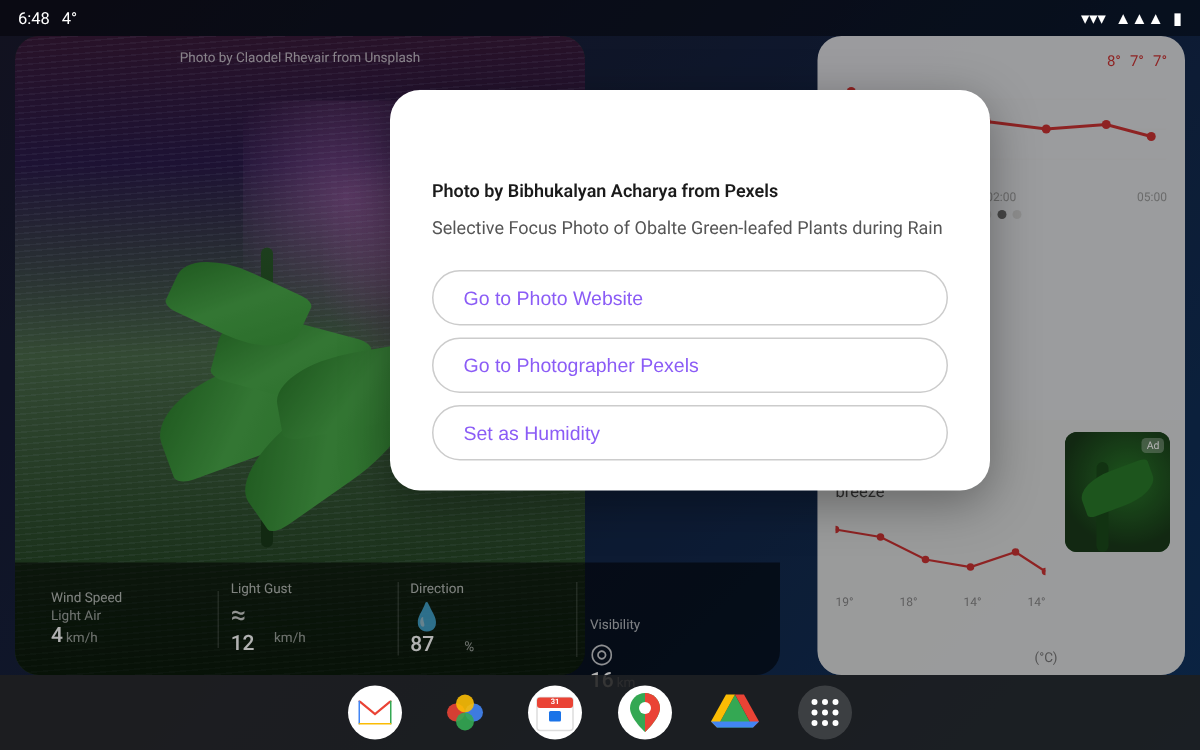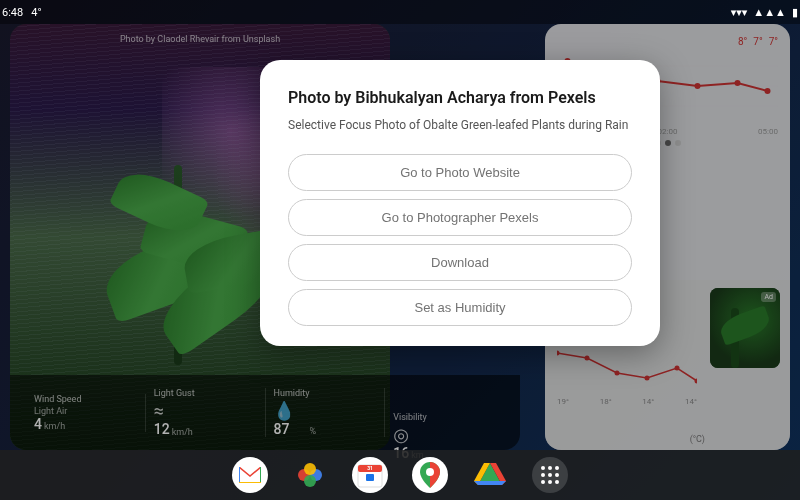--- a/index.html
+++ b/index.html
@@ -23,21 +23,21 @@
     .status-bar {
       position: absolute;
       top: 0;
       left: 0;
       right: 0;
       height: 24px;
       background: rgba(0,0,0,0.4);
       display: flex;
       align-items: center;
       justify-content: space-between;
-      padding: 0 2px;
+      padding: 0 12px;
       z-index: 100;
       color: white;
       font-size: 11px;
     }
     .status-left { display: flex; gap: 8px; align-items: center; }
     .status-right { display: flex; gap: 6px; align-items: center; }
 
     
     .plant-image {
       position: absolute;
@@ -251,46 +251,47 @@
       top: 60px;
       left: 260px;
       width: 400px;
       background: white;
       border-radius: 20px;
       padding: 28px 28px 20px;
       box-shadow: 0 8px 32px rgba(0,0,0,0.35);
       z-index: 60;
     }
     .modal-title {
-      font-size: 16px;
+      font-size: 12px;
       font-weight: 600;
       color: #1a1a1a;
       margin-bottom: 8px;
       line-height: 1.3;
+      margin-top: 32px;
     }
     .modal-description {
       font-size: 12px;
       color: #555;
       margin-bottom: 20px;
       line-height: 1.4;
     }
     .modal-buttons {
       display: flex;
       flex-direction: column;
       gap: 8px;
     }
     .modal-btn {
       border: 1.5px solid #ccc;
       background: white;
       border-radius: 24px;
       padding: 10px 20px;
       font-size: 13px;
-      color: #737373;
+      color: #8b5cf6;
       cursor: pointer;
-      text-align: center;
+      text-align: left;
       transition: background 0.15s;
     }
 
     
     .taskbar {
       position: absolute;
       bottom: 0;
       left: 0;
       right: 0;
       height: 50px;
@@ -379,28 +380,28 @@
     <div style="display:flex;align-items:baseline;gap:2px;">
       <span class="stat-value">4</span>
       <span class="stat-subvalue">km/h</span>
     </div>
   </div>
 
 
   <div class="weather-stat">
     <span class="stat-label">Light Gust</span>
     <div style="font-size:18px;color:rgba(255,255,255,0.8);">≈</div>
-    <div style="display:flex;align-items:flex-end;gap:2px;">
+    <div style="display:flex;align-items:flex-start;gap:13px;">
       <span class="stat-value">12</span>
       <span class="stat-subvalue">km/h</span>
     </div>
   </div>
 
   <div class="weather-stat">
-    <span class="stat-label">Humidity</span>
+    <span class="stat-label">Direction</span>
     <div style="font-size:18px;color:rgba(255,255,255,0.8);">💧</div>
     <div style="display:flex;align-items:baseline;gap:20px;">
       <span class="stat-value">87</span>
       <span class="stat-subvalue">%</span>
     </div>
   </div>
 
   <div class="weather-stat">
     <span class="stat-label">Visibility</span>
     <div style="font-size:18px;color:rgba(255,255,255,0.8);">◎</div>
@@ -479,21 +480,20 @@
   </div>
 </div>
 
 <div class="modal-overlay">
   <div class="modal">
     <div class="modal-title">Photo by Bibhukalyan Acharya from Pexels</div>
     <div class="modal-description">Selective Focus Photo of Obalte Green-leafed Plants during Rain</div>
     <div class="modal-buttons">
       <button class="modal-btn">Go to Photo Website</button>
       <button class="modal-btn">Go to Photographer Pexels</button>
-      <button class="modal-btn">Download</button>
       <button class="modal-btn">Set as Humidity</button>
     </div>
   </div>
 </div>
 
 <div class="taskbar">
 
   <div class="taskbar-icon gmail" title="Gmail">
     <svg width="22" height="16" viewBox="0 0 22 16">
       <rect x="0" y="0" width="22" height="16" rx="2" fill="white"></rect>

